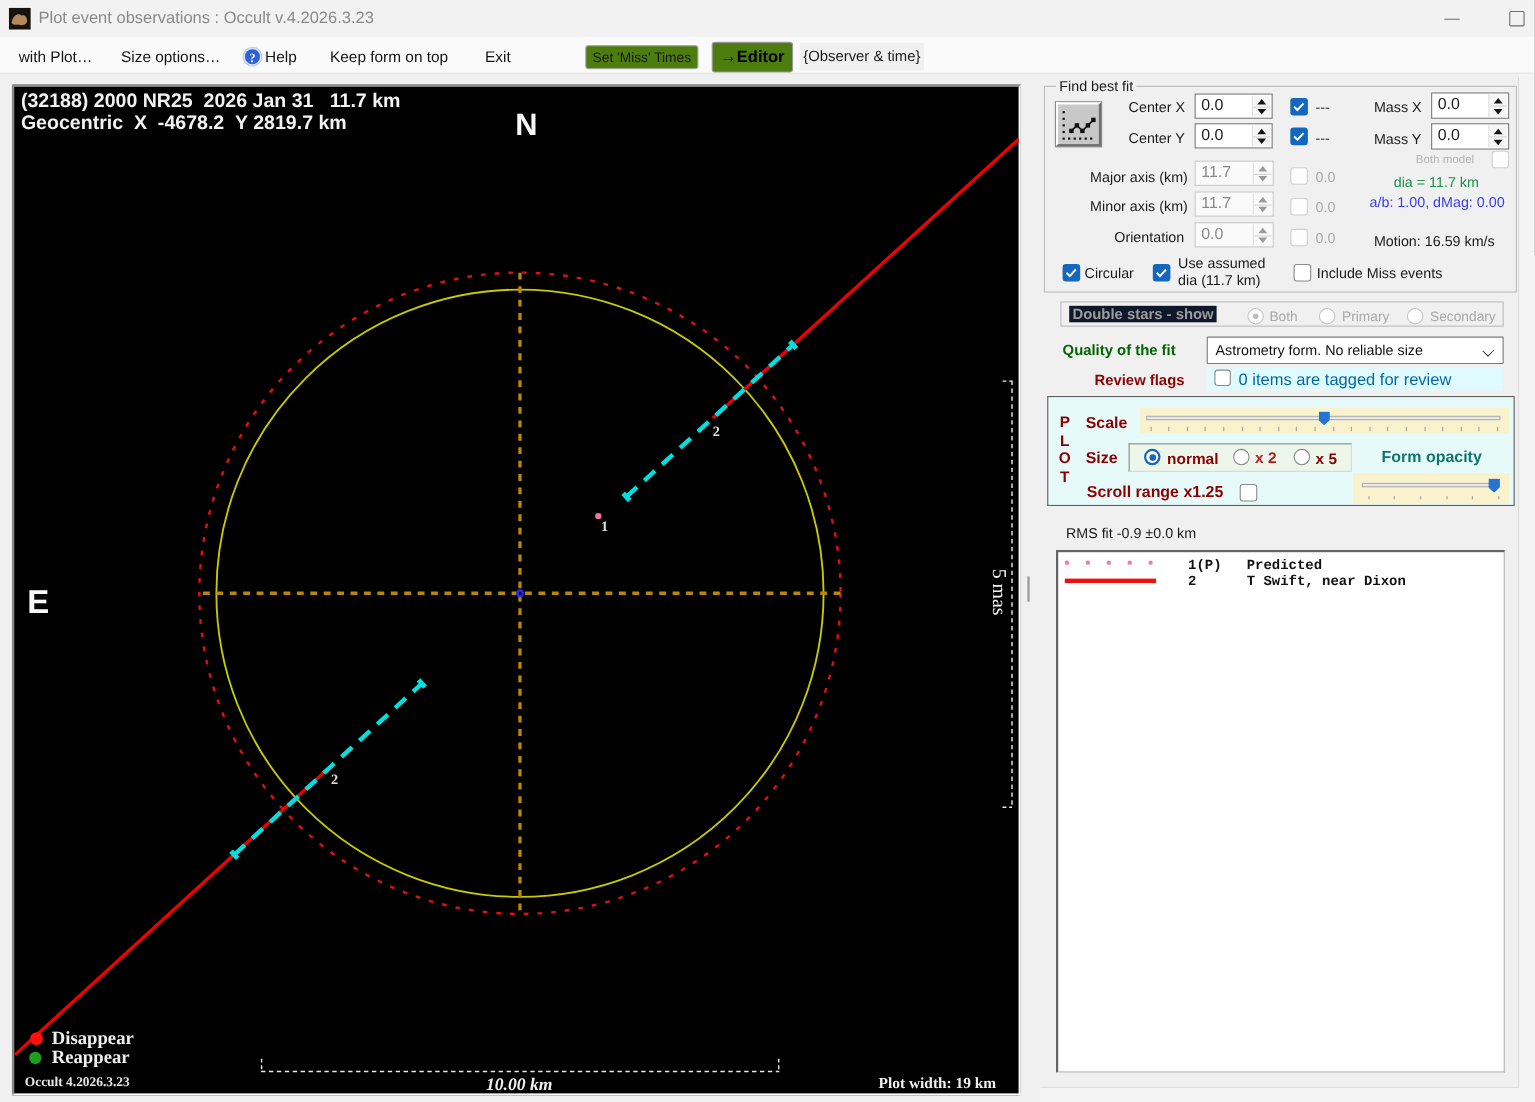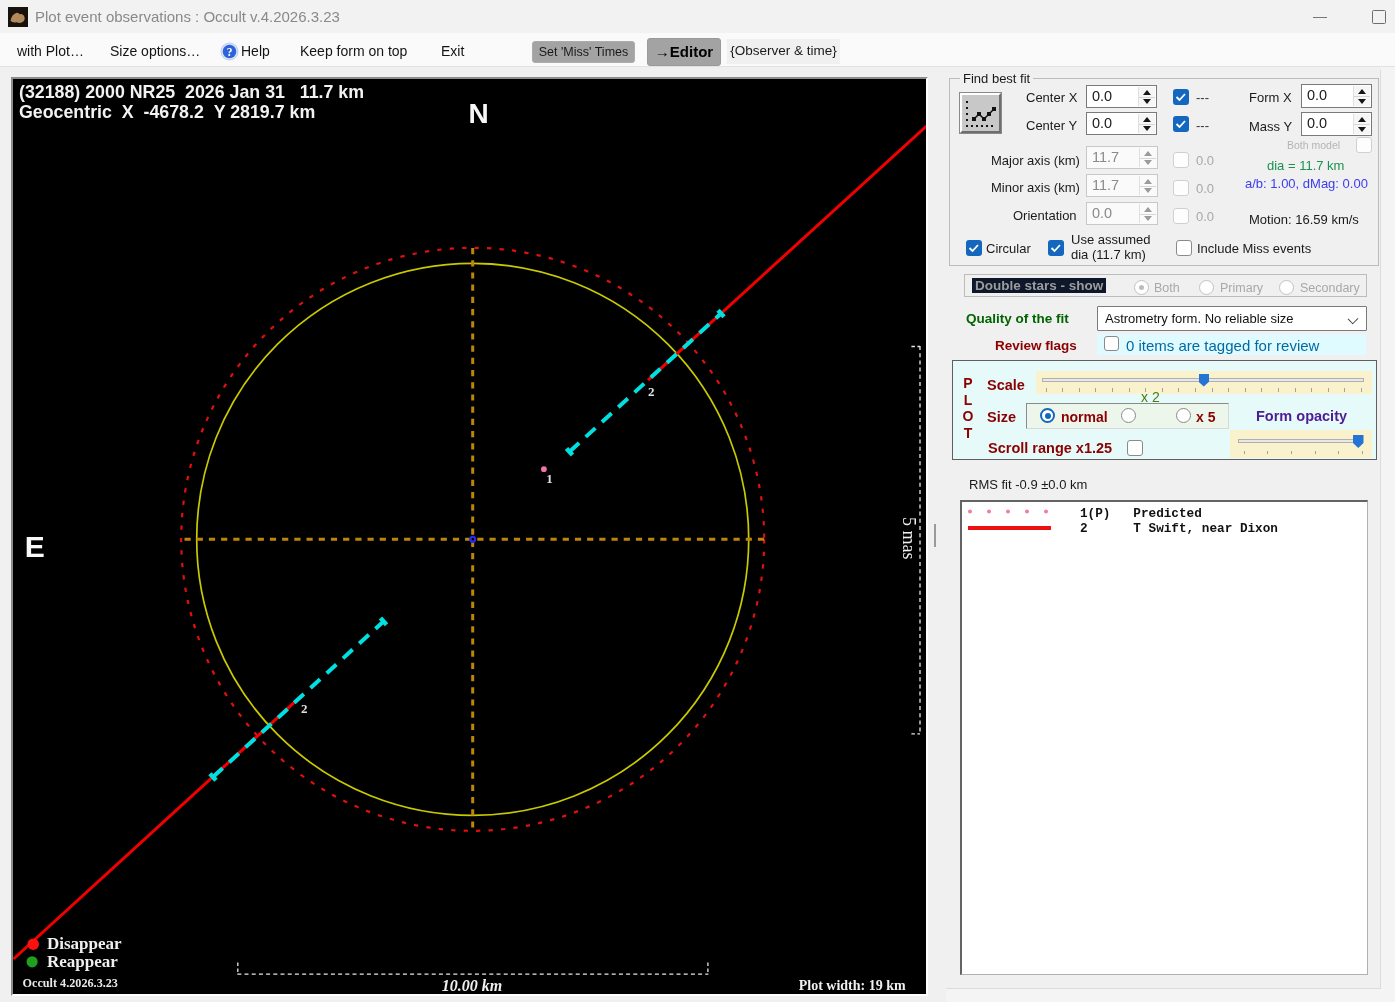--- a/index.html
+++ b/index.html
@@ -4,21 +4,21 @@
 <style>
   * { margin:0; padding:0; box-sizing:border-box; }
   html,body { width:1395px; height:1002px; overflow:hidden; background:#f0f0f0;
     font-family:"Liberation Sans", sans-serif; }
   .abs { position:absolute; }
   #titlebar { left:0; top:0; width:1395px; height:33px; background:#f2f2f2; }
   #titletxt { left:35px; top:8px; font-size:15px; color:#898989; }
   #menustrip { left:0; top:33px; width:1395px; height:34px; background:#fafafa;
     border-bottom:1px solid #e2e2e2; }
   .mitem { top:43px; font-size:14px; font-weight:normal; color:#141414; }
-  .btn { border:1px solid #ababab; border-radius:3px; background:#a3a3a3; }
+  .btn { border:1px solid #ababab; border-radius:3px; background:#4d7c0f; }
   #plotpanel { left:11px; top:77px; width:917px; height:919px; background:#000;
     border-top:2px solid #8c8c8c; border-left:2px solid #8c8c8c;
     border-right:2px solid #fff; border-bottom:2px solid #fff; }
   .gb { border:1px solid #bcbcbc; }
   .gblabel { position:absolute; background:#f0f0f0; padding:0 3px; }
   .fld { position:absolute; background:#fff; border:1px solid #7a7a7a; }
   .fldd { position:absolute; background:#fafafa; border:1px solid #c8c8c8; }
   .lbl { position:absolute; font-size:13px; color:#1a1a1a; white-space:nowrap; }
   .num { font-size:14.5px; color:#1a1a1a; padding:2px 0 0 5px; }
   .numd { font-size:14.5px; color:#8a8a8a; padding:2px 0 0 5px; }
@@ -155,21 +155,21 @@
   <div class="spin">
       <div class="upar"></div>
       <div class="spinline"></div>
       <div class="dnar"></div>
     </div>
   </div>
 <div class="cb cbon" style="left:1173px; top:89px;"><svg width="16" height="16">
       <path d="M3.5 8 L6.5 11 L12 5" stroke="#fff" stroke-width="1.8" fill="none"></path>
     </svg></div>
 <div class="lbl" style="left:1196px; top:90px; color:#333;">---</div>
-<div class="lbl" style="left:1249px; top:90px;">Form X</div>
+<div class="lbl" style="left:1249px; top:90px;">Mass X</div>
 <div class="fld" style="left:1301px; top:84px; width:71px; height:24px;">
     <div class="num">0.0</div>
   <div class="spin">
       <div class="upar"></div>
       <div class="spinline"></div>
       <div class="dnar"></div>
     </div>
   </div>
 
 <div class="lbl" style="left:1026px; top:118px;">Center Y</div>
@@ -297,24 +297,24 @@
 <div class="tick" style="left:1327.7px; top:388px;"></div>
 <div class="tick" style="left:1344.3px; top:388px;"></div>
 <div class="tick" style="left:1360.9px; top:388px;"></div>
 <div class="abs" style="left:987px; top:409px; font-size:14.5px; font-weight:bold; color:#8b0000;">Size</div>
 <div class="abs" style="left:1026px; top:403px; width:203px; height:26px; background:#edf6ea; border-top:1.5px solid #8a8a8a; border-left:1.5px solid #8a8a8a; border-right:1.5px solid #d8d8d8; border-bottom:1.5px solid #d8d8d8;"></div>
 <div class="radio" style="left:1040px; top:408px; border:2px solid #1467be;">
     <div style="position:absolute; left:2.5px; top:2.5px; width:6px; height:6px; border-radius:50%; background:#1467be;"></div>
   </div>
 <div class="abs" style="left:1061px; top:409px; font-size:14px; font-weight:bold; color:#8b0000;">normal</div>
 <div class="radio" style="left:1121px; top:408px; border:1px solid #8a8a8a;"></div>
-<div class="abs" style="left:1141px; top:389px; font-size:14px; font-weight:normal; color:#4d7c0f;">x 2</div>
+<div class="abs" style="left:1141px; top:408px; font-size:14px; font-weight:bold; color:#b91c1c;">x 2</div>
 <div class="radio" style="left:1176px; top:408px; border:1px solid #8a8a8a;"></div>
 <div class="abs" style="left:1196px; top:409px; font-size:14px; font-weight:bold; color:#8b0000;">x 5</div>
-<div class="abs" style="left:1256px; top:408px; font-size:14.5px; font-weight:bold; color:#4c1d95;">Form opacity</div>
+<div class="abs" style="left:1256px; top:408px; font-size:14.5px; font-weight:bold; color:#0f766e;">Form opacity</div>
 <div class="abs" style="left:988px; top:440px; font-size:14.5px; font-weight:bold; color:#8b0000;">Scroll range x1.25</div>
 <div class="cb cboff" style="left:1127px; top:440px;"></div>
 <div class="abs" style="left:1230px; top:430px; width:142px; height:28px; background:#f9f2cc;"></div>
 <div class="abs" style="left:1238px; top:439px; width:125px; height:4px; background:#e8e8e8; border:1px solid #b0b0b0;"></div>
 <div class="abs" style="left:1353px; top:435px; width:10.5px; height:13px; background:#2374d4; clip-path:polygon(0 0, 100% 0, 100% 62%, 50% 100%, 0 62%);"></div>
 <div class="tick" style="left:1243.5px; top:450.5px;"></div>
 <div class="tick" style="left:1267.2px; top:450.5px;"></div>
 <div class="tick" style="left:1290.9px; top:450.5px;"></div>
 <div class="tick" style="left:1314.6px; top:450.5px;"></div>
 <div class="tick" style="left:1338.3px; top:450.5px;"></div>

